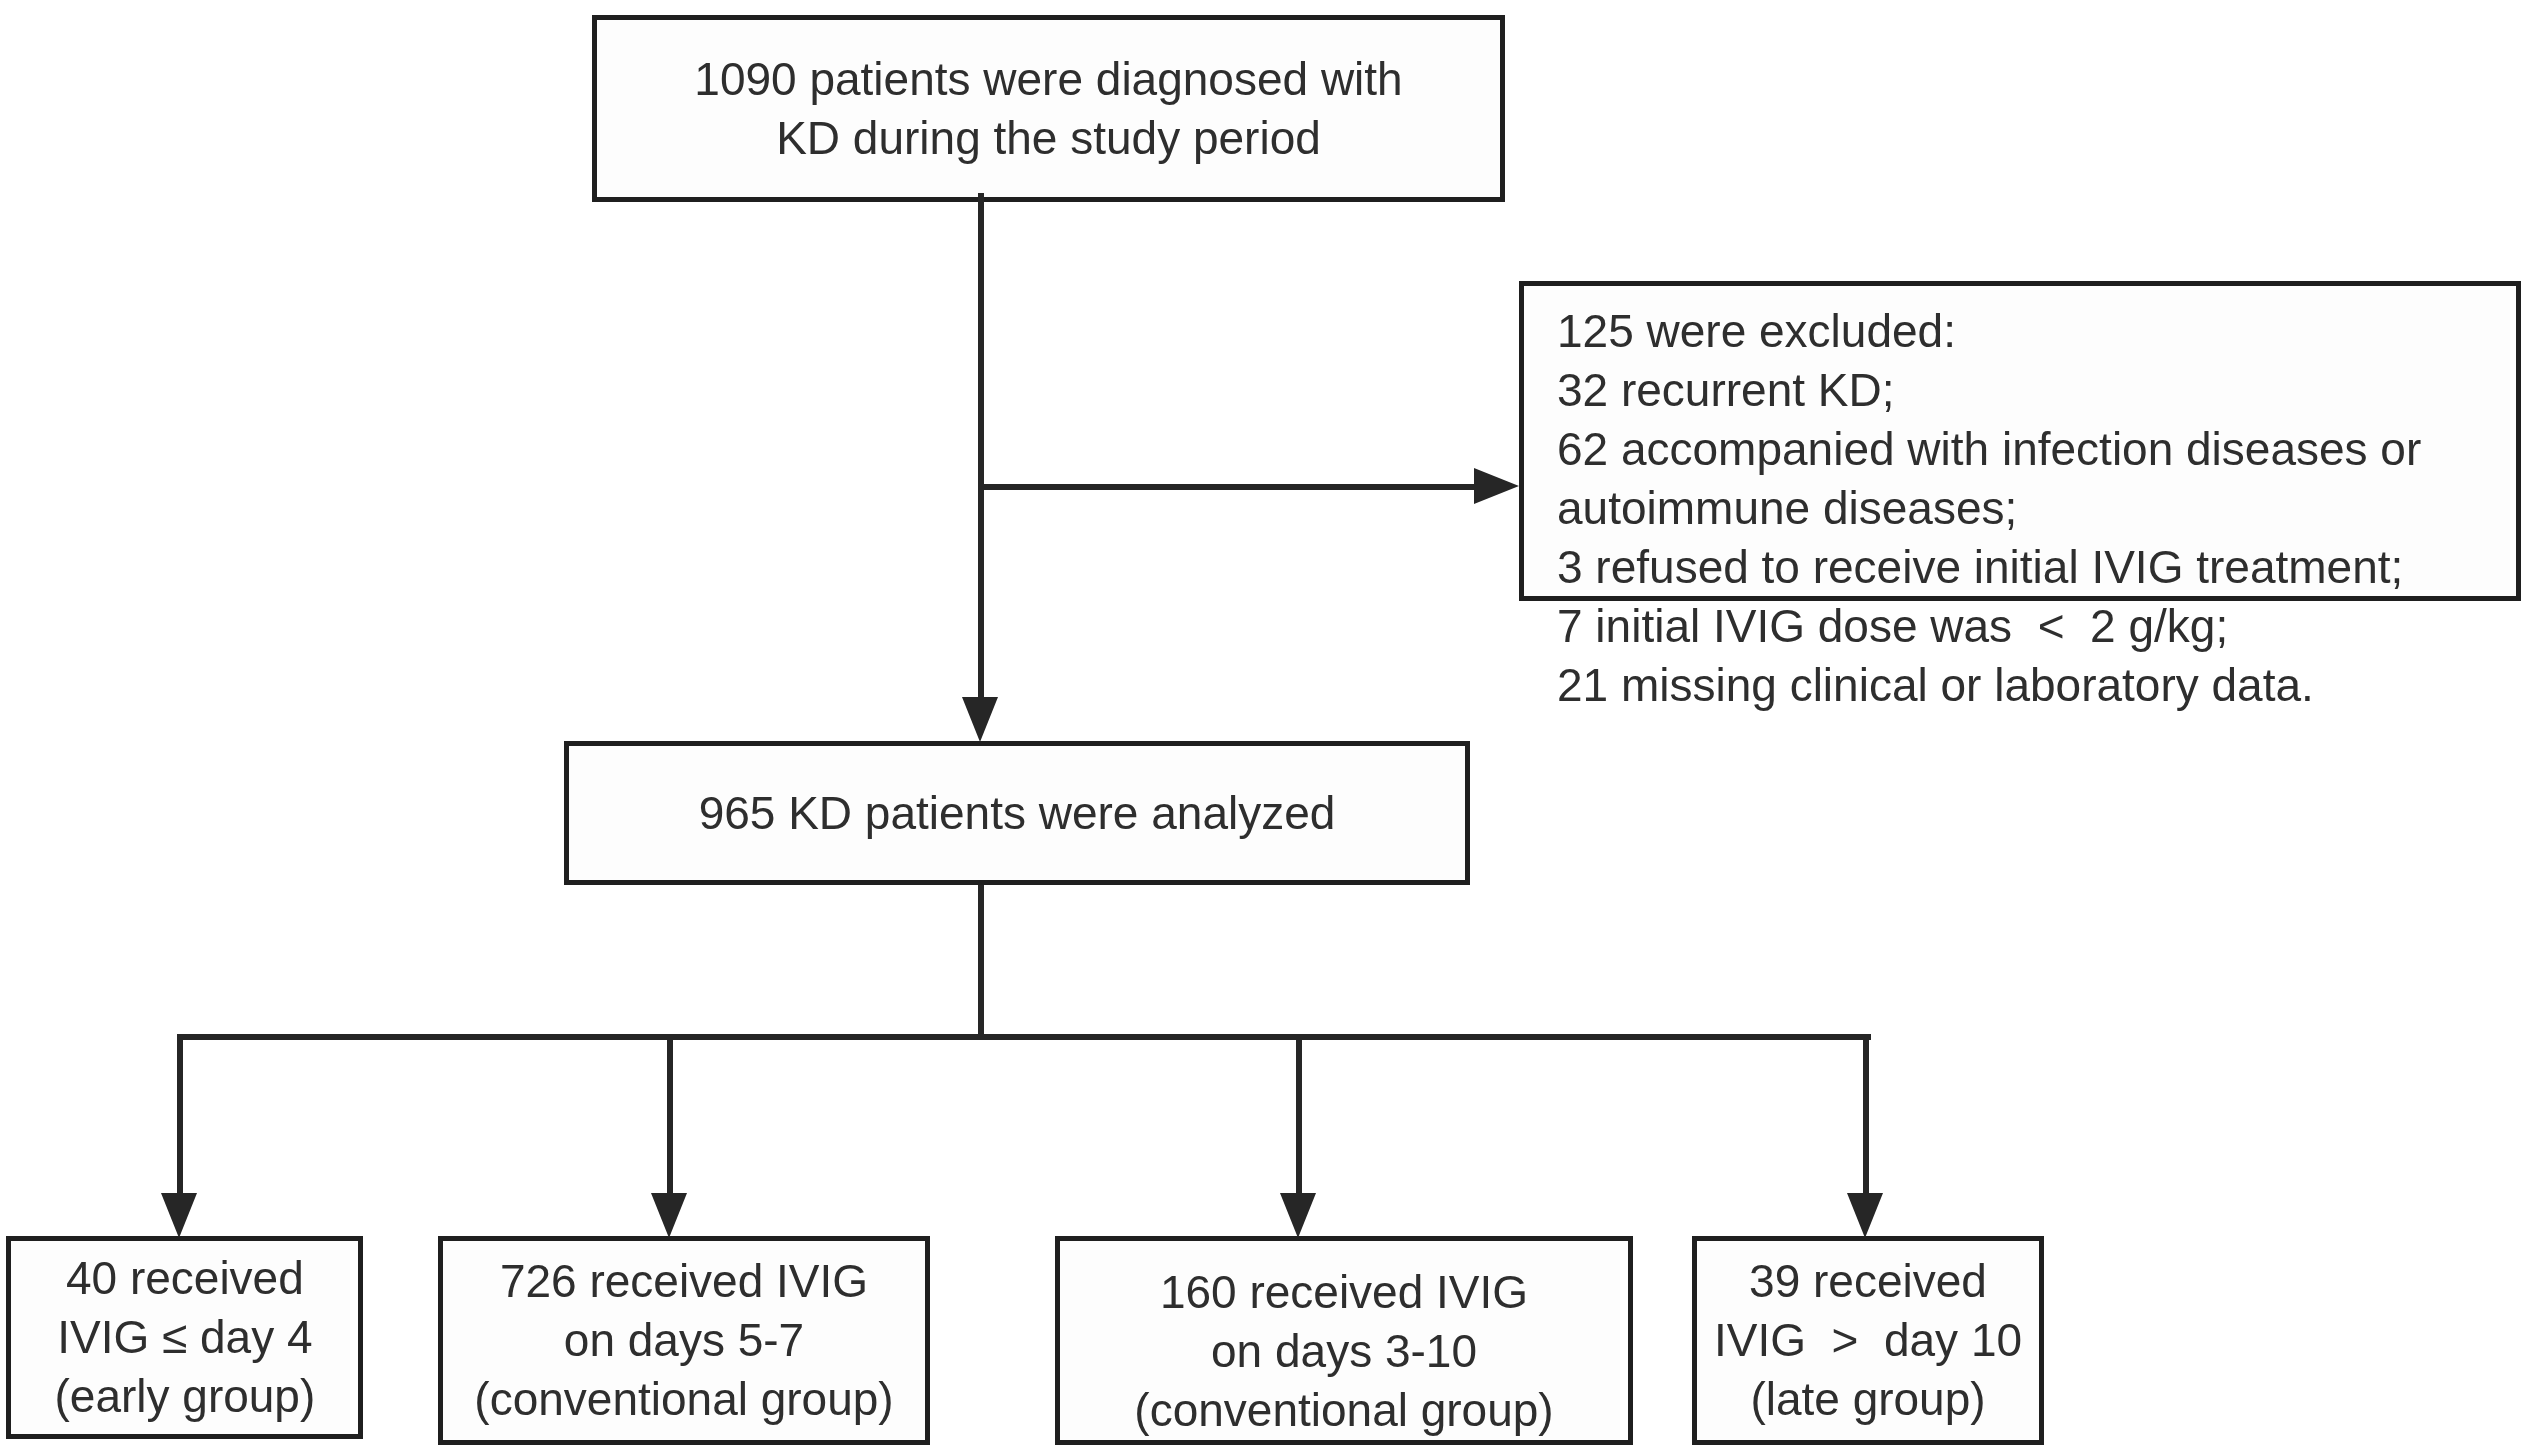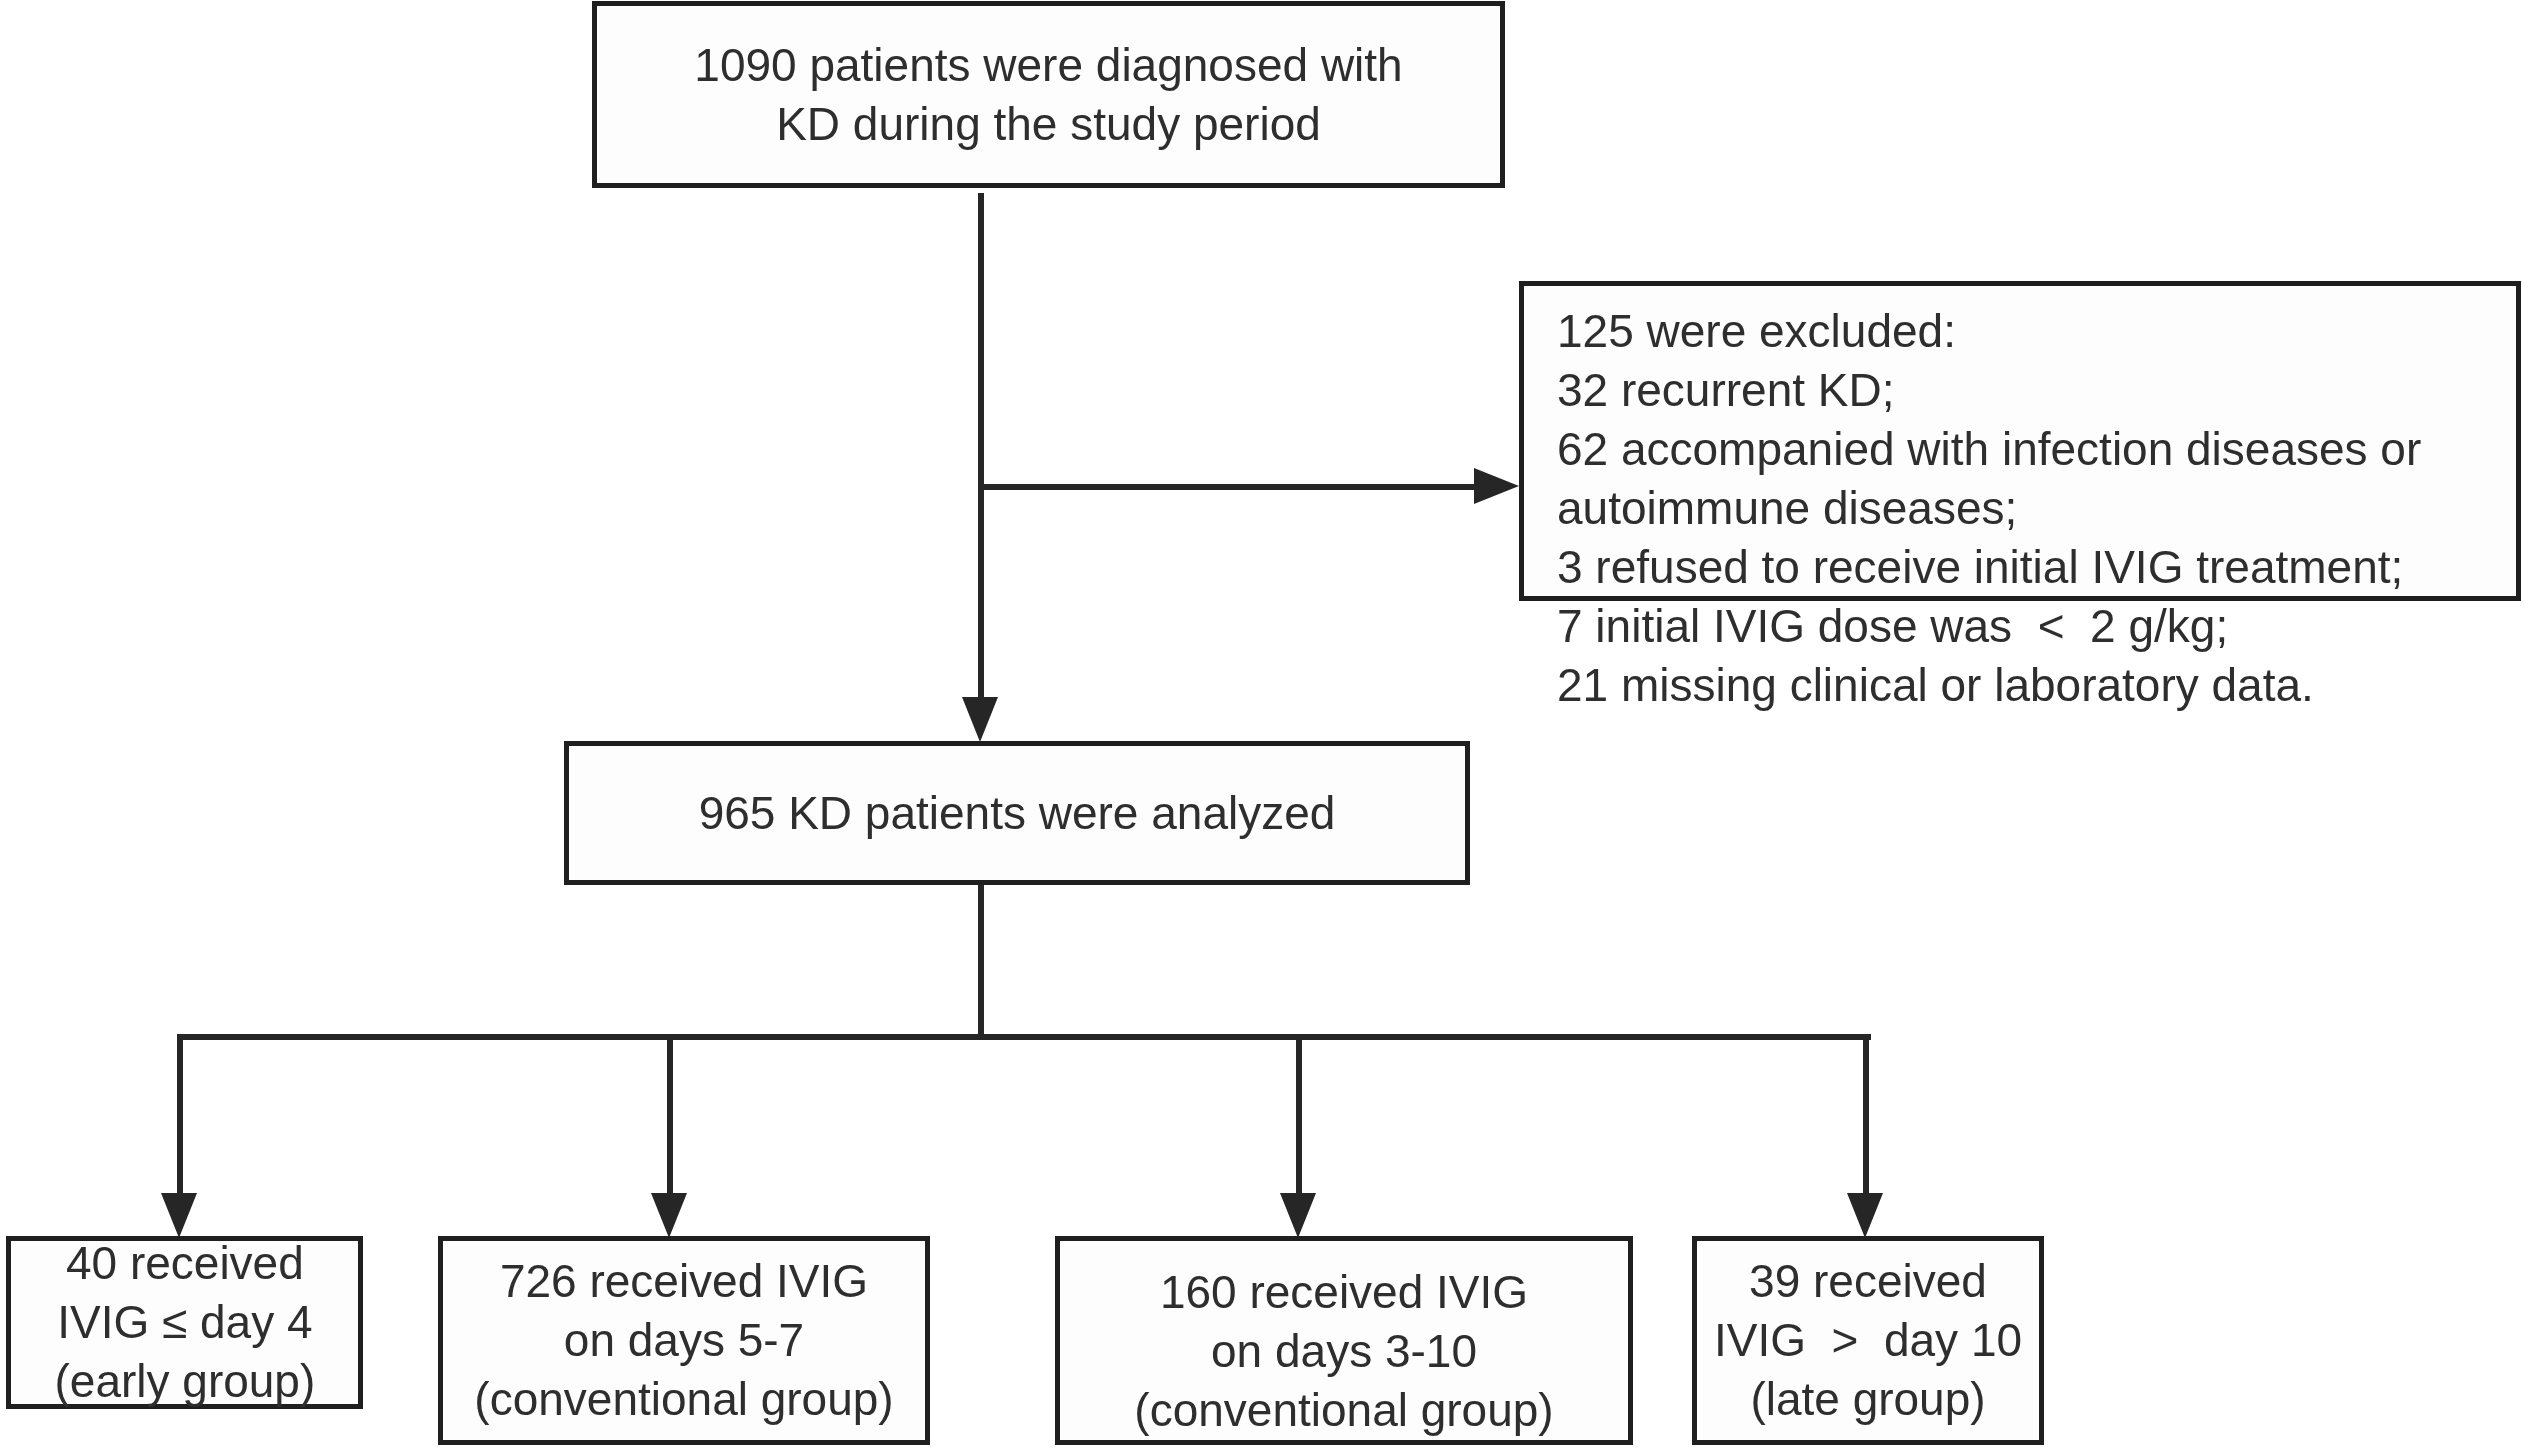--- a/index.html
+++ b/index.html
@@ -60,24 +60,24 @@
   }
   .arrowhead-right{
     position:absolute;
     width:0;height:0;
     border-top:18.3px solid transparent;
     border-bottom:18.3px solid transparent;
     border-left:45px solid var(--line-color,#262626);
   }
 
   
-  #box-diagnosed {left:592px;  top:1px;    width:913px; height:187px;}
+  #box-diagnosed {left:592px;  top:15px;    width:913px; height:187px;}
   #box-excluded  {left:1519px; top:281px;  width:1002px; height:320px;}
   #box-analyzed  {left:564px;  top:741px;  width:906px; height:144px;}
-  #box-group1    {left:6.4px;    top:1236px; width:357px;  height:173px;}
+  #box-group1    {left:6.4px;    top:1236px; width:357px;  height:203px;}
   #box-group2    {left:438px;  top:1236px; width:492px;  height:209px;}
   #box-group3    {left:1055px; top:1236px; width:578px;  height:209px;justify-content:flex-end;}
   #box-group4    {left:1692px; top:1236px; width:352px;  height:209px;}
 
   
   #stem-top        {left:978px; top:193px;  width:5.6px;    height:510px;}
   #stem-top-arrow  {left:962px; top:697px;}
   #excl-line       {left:978px; top:484px;  width:505px;  height:5.6px;}
   #excl-arrow      {left:1474px; top:468px;}
   #stem-mid        {left:978px; top:885px; width:5.6px;    height:155px;}

